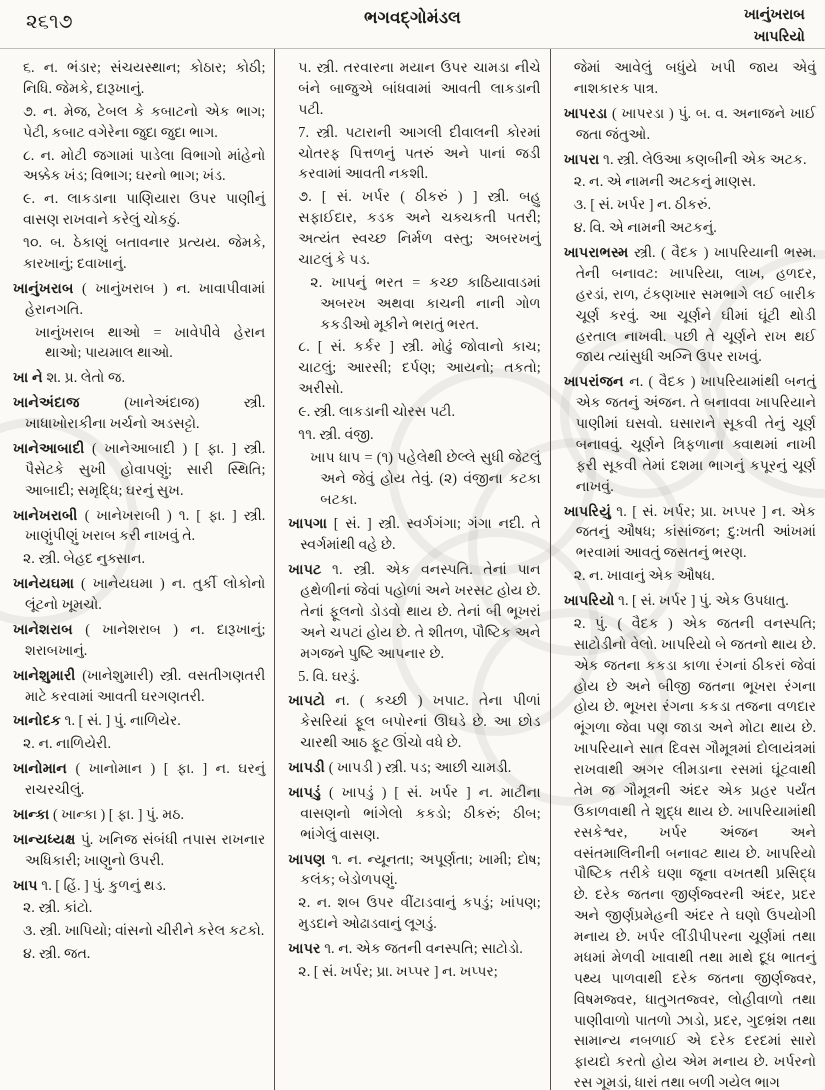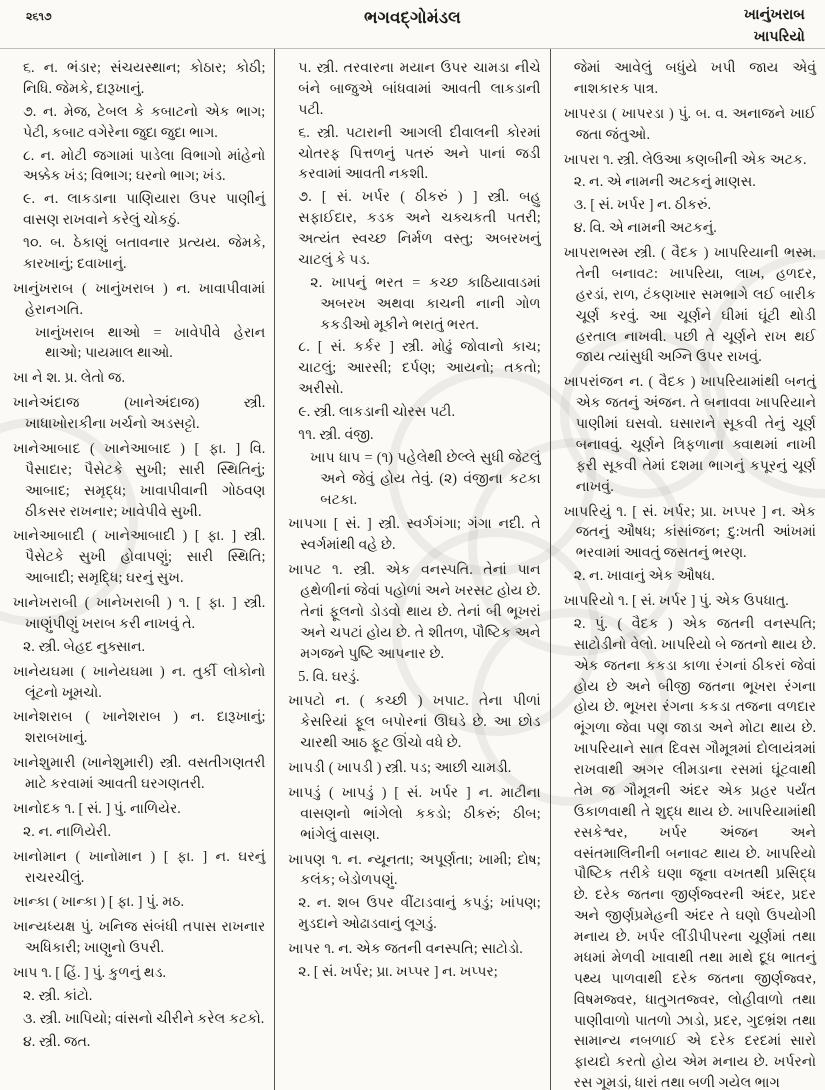--- a/index.html
+++ b/index.html
@@ -16,21 +16,21 @@
   .wm-c { position: absolute; border-radius: 50%; border: 9px solid rgba(110,110,105,0.10); }
   .c1 { left: 388px; top: 368px; width: 190px; height: 190px; }
   .c2 { left: 468px; top: 438px; width: 200px; height: 200px; }
   .c3 { left: 392px; top: 528px; width: 190px; height: 190px; }
   .c4 { left: 472px; top: 608px; width: 180px; height: 180px; }
   .c5 { left: -70px; top: 418px; width: 190px; height: 190px; }
   .c6 { left: 700px; top: 250px; width: 230px; height: 230px; }
   .c7 { left: 560px; top: 330px; width: 150px; height: 150px; }
 
   .hdr { position: relative; height: 48px; z-index: 2; }
-  .pgnum { position: absolute; left: 26px; top: 10px; font-weight: bold; font-size: 11px; }
+  .pgnum { position: absolute; left: 26px; top: 10px; font-weight: normal; font-size: 20px; }
   .title { text-align: center; padding-top: 8px; font-weight: bold; font-size: 17px; }
   .guide { position: absolute; right: 20px; top: 4px; text-align: right; font-weight: bold; font-size: 14.5px; line-height: 1.5; }
 
   .cols {
     position: absolute; top: 48px; left: 0; right: 0; bottom: 0;
     display: flex; z-index: 1;
     border-top: 1px solid rgba(80,78,72,0.35);
   }
   .col {
     flex: 1 1 0; min-width: 0;
@@ -38,21 +38,21 @@
     overflow: hidden;
     font-size: 14.2px; line-height: 1.47;
     border-right: 1px solid #55524c;
   }
   .col:last-child { border-right: none; }
 
   .line { text-align: justify; }
   .line.e { margin-top: 4px; padding-left: 12px; text-indent: -12px; }
   .line.s { margin-top: 2px; padding-left: 10px; text-indent: 0; }
   .line.i { margin-top: 2px; padding-left: 32px; text-indent: -10px; }
-  b.head { font-weight: normal; letter-spacing: 0.2px; }
+  b.head { font-weight: bold; letter-spacing: 0.2px; }
 </style>
 </head>
 <body>
 
 <div class="page">
 
   <div class="watermark">
     <div class="wm-c c1"></div>
     <div class="wm-c c2"></div>
     <div class="wm-c c3"></div>
@@ -75,40 +75,39 @@
     <section class="col">
         <div class="line s">૬. ન. ભંડાર; સંચયસ્થાન; કોઠાર; કોઠી; નિધિ. જેમકે, દારૂખાનું.</div>
         <div class="line s">૭. ન. મેજ, ટેબલ કે કબાટનો એક ભાગ; પેટી, કબાટ વગેરેના જુદા જુદા ભાગ.</div>
         <div class="line s">૮. ન. મોટી જગામાં પાડેલા વિભાગો માંહેનો અક્કેક ખંડ; વિભાગ; ઘરનો ભાગ; ખંડ.</div>
         <div class="line s">૯. ન. લાકડાના પાણિયારા ઉપર પાણીનું વાસણ રાખવાને કરેલું ચોકઠું.</div>
         <div class="line s">૧૦. બ. ઠેકાણું બતાવનાર પ્રત્યય. જેમકે, કારખાનું; દવાખાનું.</div>
         <div class="line e"><b class="head">ખાનુંખરાબ</b> ( ખાનુંખરાબ ) ન. ખાવાપીવામાં હેરાનગતિ.</div>
         <div class="line i">ખાનુંખરાબ થાઓ = ખાવેપીવે હેરાન થાઓ; પાયમાલ થાઓ.</div>
         <div class="line e"><b class="head">ખા ને</b> શ. પ્ર. લેતો જ.</div>
         <div class="line e"><b class="head">ખાનેઅંદાજ</b> (ખાનેઅંદાજ) સ્ત્રી. ખાધાખોરાકીના ખર્ચનો અડસટ્ટો.</div>
-        <div class="line e"><b class="head">ખાનેઆબાદ</b> ( ખાનેઆબાદ ) [ ફા. ] વિ. પૈસાદાર; પૈસેટકે સુખી; સારી સ્થિતિનું; આબાદ; સમૃદ્ધ; ખાવાપીવાની ગોઠવણ ઠીકસર રાખનાર; ખાવેપીવે સુખી.</div>
         <div class="line e"><b class="head">ખાનેઆબાદી</b> ( ખાનેઆબાદી ) [ ફા. ] સ્ત્રી. પૈસેટકે સુખી હોવાપણું; સારી સ્થિતિ; આબાદી; સમૃદ્ધિ; ઘરનું સુખ.</div>
         <div class="line e"><b class="head">ખાનેખરાબી</b> ( ખાનેખરાબી ) ૧. [ ફા. ] સ્ત્રી. ખાણુંપીણું ખરાબ કરી નાખવું તે.</div>
         <div class="line s">૨. સ્ત્રી. બેહદ નુક્સાન.</div>
         <div class="line e"><b class="head">ખાનેયઘમા</b> ( ખાનેયઘમા ) ન. તુર્કી લોકોનો લૂંટનો ખૂમચો.</div>
         <div class="line e"><b class="head">ખાનેશરાબ</b> ( ખાનેશરાબ ) ન. દારૂખાનું; શરાબખાનું.</div>
         <div class="line e"><b class="head">ખાનેશુમારી</b> (ખાનેશુમારી) સ્ત્રી. વસતીગણતરી માટે કરવામાં આવતી ઘરગણતરી.</div>
         <div class="line e"><b class="head">ખાનોદક</b> ૧. [ સં. ] પું. નાળિયેર.</div>
         <div class="line s">૨. ન. નાળિયેરી.</div>
         <div class="line e"><b class="head">ખાનોમાન</b> ( ખાનોમાન ) [ ફા. ] ન. ઘરનું રાચરચીલું.</div>
         <div class="line e"><b class="head">ખાન્કા</b> ( ખાન્કા ) [ ફા. ] પું. મઠ.</div>
         <div class="line e"><b class="head">ખાન્યધ્યક્ષ</b> પું. ખનિજ સંબંધી તપાસ રાખનાર અધિકારી; ખાણુનો ઉપરી.</div>
         <div class="line e"><b class="head">ખાપ</b> ૧. [ હિં. ] પું. કુળનું થડ.</div>
         <div class="line s">૨. સ્ત્રી. કાંટો.</div>
         <div class="line s">૩. સ્ત્રી. ખાપિયો; વાંસનો ચીરીને કરેલ કટકો.</div>
         <div class="line s">૪. સ્ત્રી. જત.</div>
       </section>
     <section class="col">
         <div class="line s">૫. સ્ત્રી. તરવારના મયાન ઉપર ચામડા નીચે બંને બાજુએ બાંધવામાં આવતી લાકડાની પટી.</div>
-        <div class="line s">૬. સ્ત્રી. પટારાની આગલી દીવાલની કોરમાં ચોતરફ પિત્તળનું પતરું અને પાનાં જડી કરવામાં આવતી નકશી.</div>
+        <div class="line s">7. સ્ત્રી. પટારાની આગલી દીવાલની કોરમાં ચોતરફ પિત્તળનું પતરું અને પાનાં જડી કરવામાં આવતી નકશી.</div>
         <div class="line s">૭. [ સં. ખર્પર ( ઠીકરું ) ] સ્ત્રી. બહુ સફાઈદાર, કડક અને ચક્ચકતી પતરી; અત્યંત સ્વચ્છ નિર્મળ વસ્તુ; અબરખનું ચાટલું કે પડ.</div>
         <div class="line i">૨. ખાપનું ભરત = કચ્છ કાઠિયાવાડમાં અબરખ અથવા કાચની નાની ગોળ કકડીઓ મૂકીને ભરાતું ભરત.</div>
         <div class="line s">૮. [ સં. કર્કર ] સ્ત્રી. મોઢું જોવાનો કાચ; ચાટલું; આરસી; દર્પણ; આયનો; તકતો; અરીસો.</div>
         <div class="line s">૯. સ્ત્રી. લાકડાની ચોરસ પટી.</div>
         <div class="line s">૧૧. સ્ત્રી. વંજી.</div>
         <div class="line i">ખાપ ધાપ = (૧) પહેલેથી છેલ્લે સુધી જેટલું અને જેવું હોય તેવું. (૨) વંજીના કટકા બટકા.</div>
         <div class="line e"><b class="head">ખાપગા</b> [ સં. ] સ્ત્રી. સ્વર્ગગંગા; ગંગા નદી. તે સ્વર્ગમાંથી વહે છે.</div>
         <div class="line e"><b class="head">ખાપટ</b> ૧. સ્ત્રી. એક વનસ્પતિ. તેનાં પાન હથેળીનાં જેવાં પહોળાં અને ખરસટ હોય છે. તેનાં ફૂલનો ડોડવો થાય છે. તેનાં બી ભૂખરાં અને ચપટાં હોય છે. તે શીતળ, પૌષ્ટિક અને મગજને પુષ્ટિ આપનાર છે.</div>
         <div class="line s">5. વિ. ઘરડું.</div>
         <div class="line e"><b class="head">ખાપટો</b> ન. ( કચ્છી ) ખપાટ. તેના પીળાં કેસરિયાં ફૂલ બપોરનાં ઊઘડે છે. આ છોડ ચારથી આઠ ફૂટ ઊંચો વધે છે.</div>

